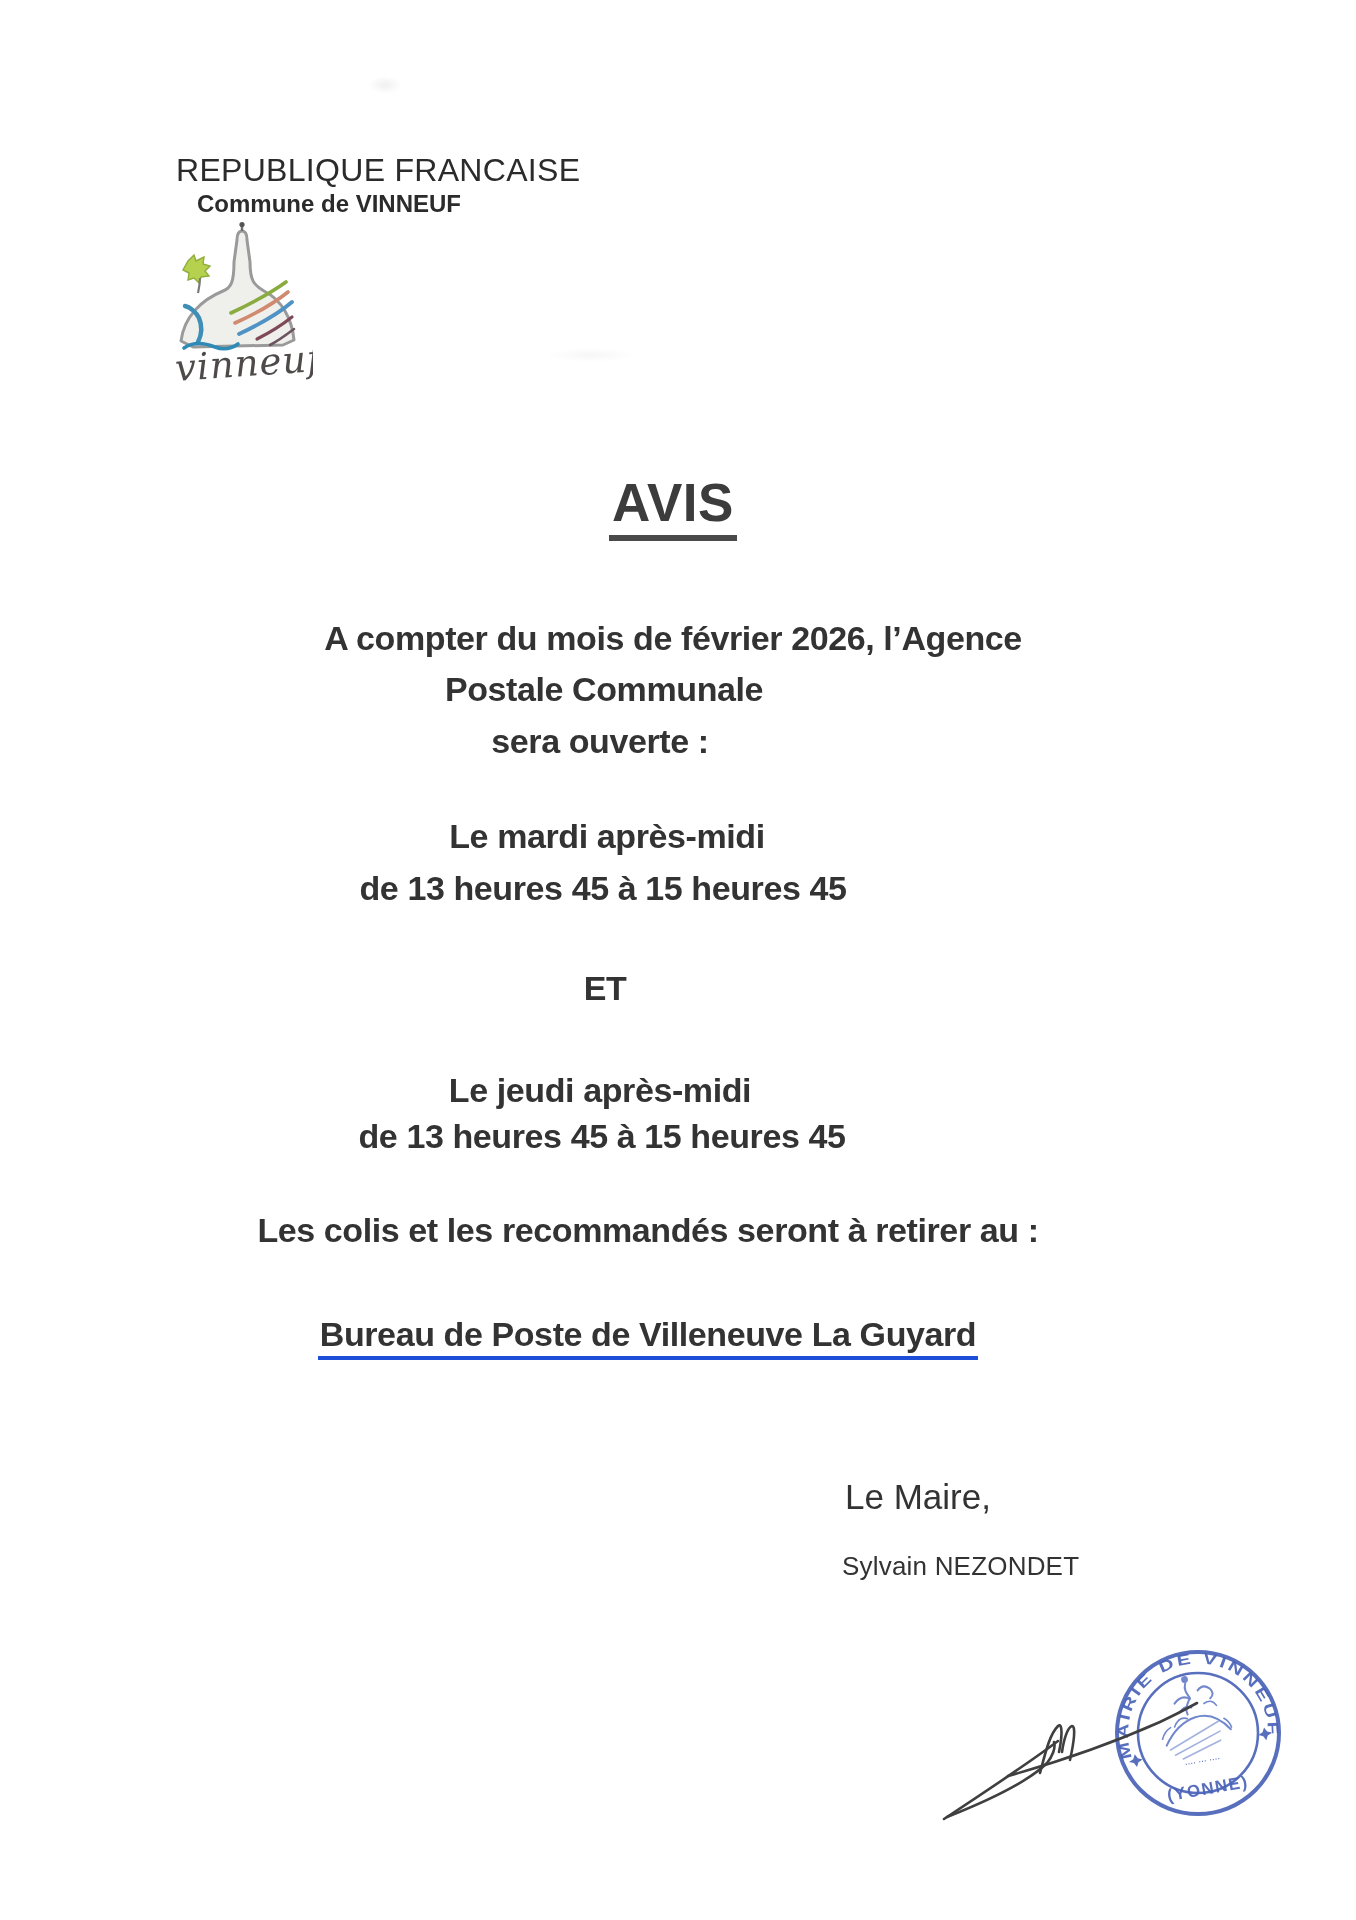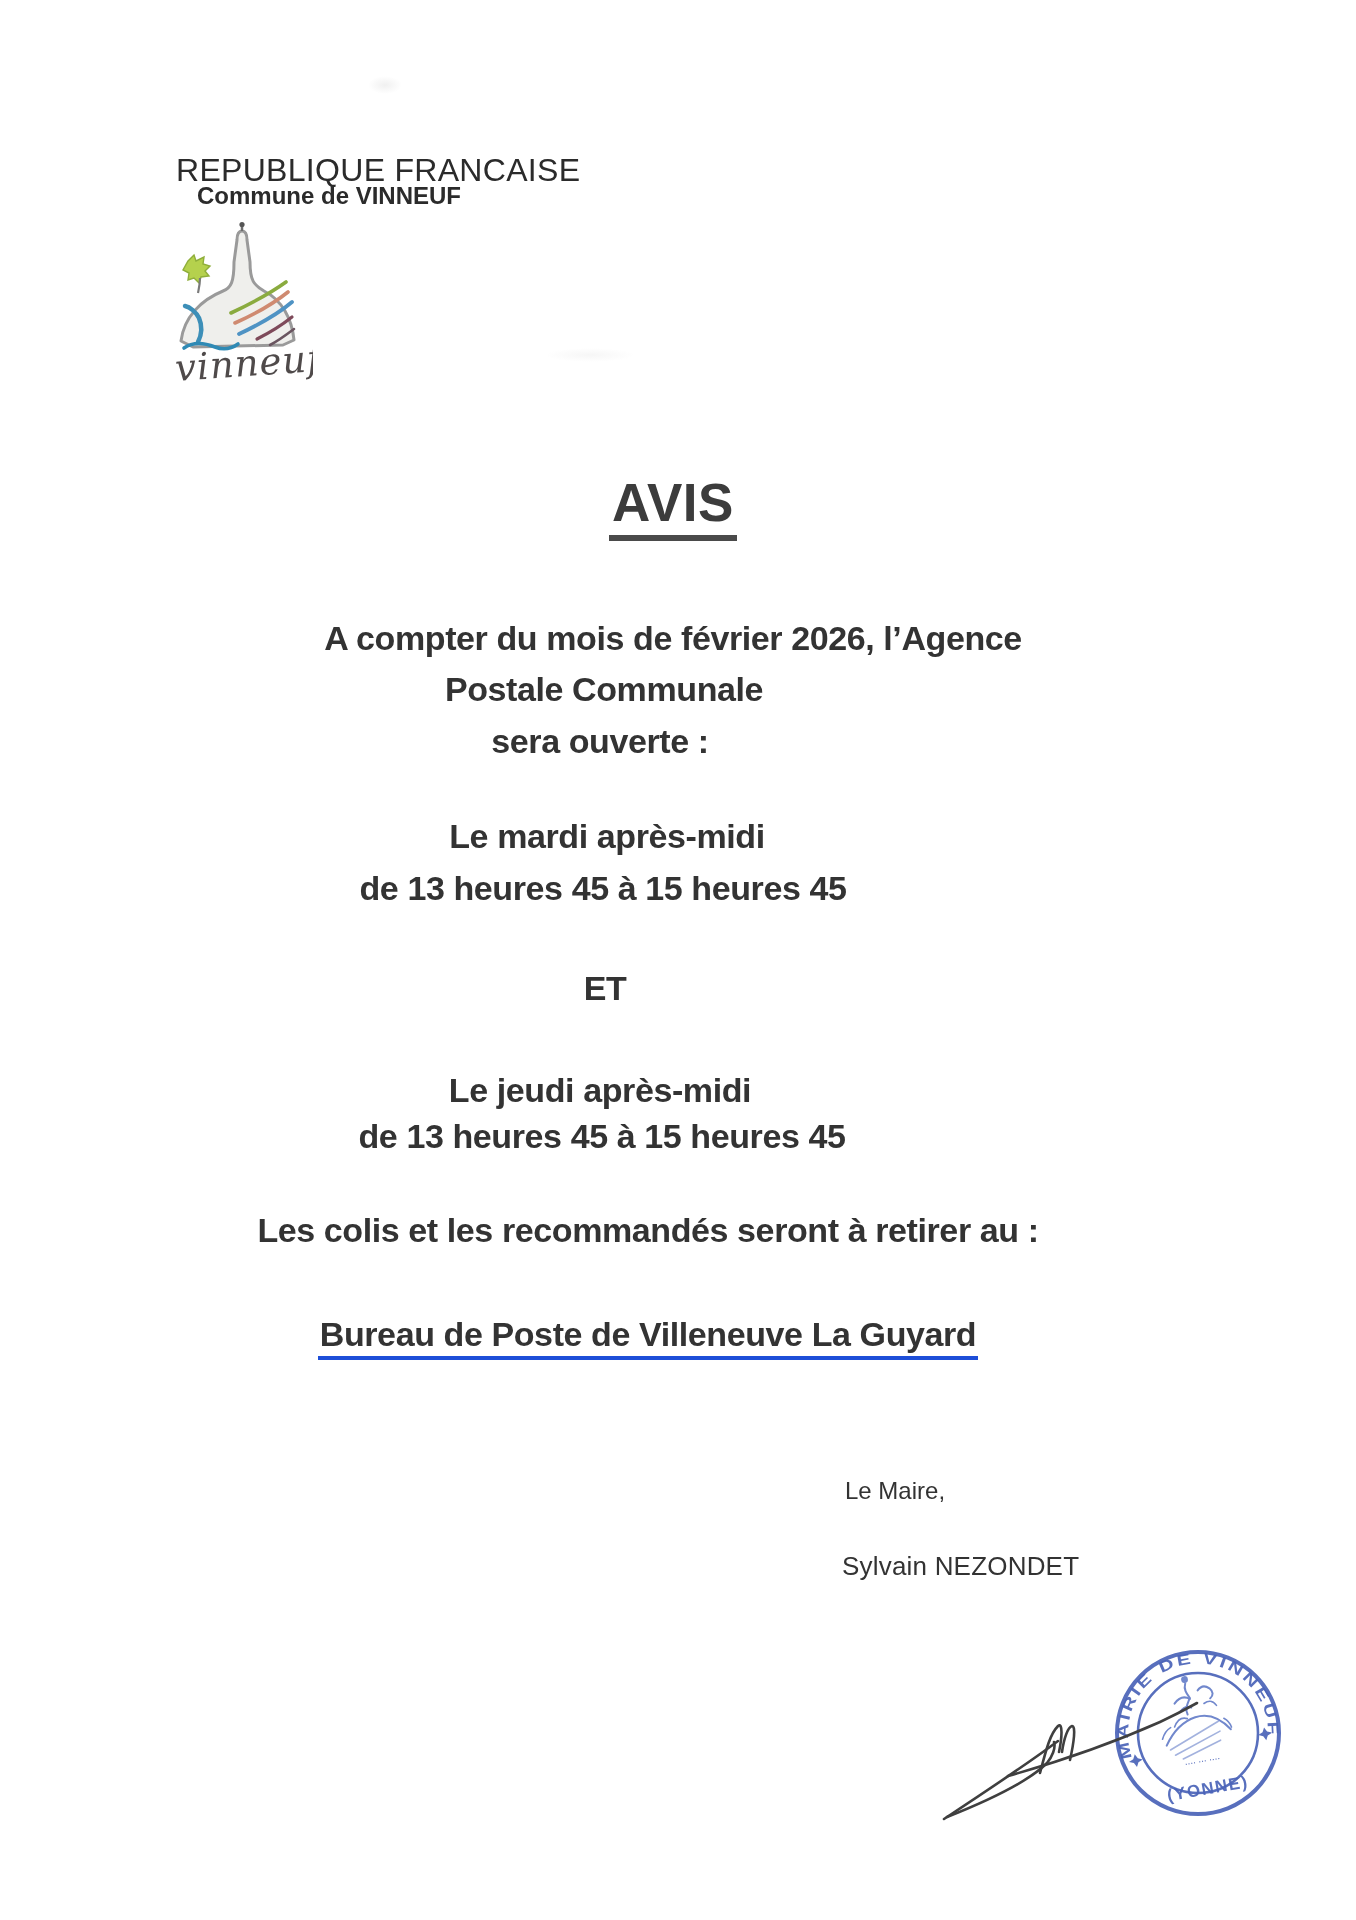--- a/index.html
+++ b/index.html
@@ -3,39 +3,39 @@
 <meta charset="utf-8">
 <style>
   html,body{margin:0;padding:0;}
   body{
     width:1356px;height:1920px;position:relative;background:#ffffff;
     font-family:"Liberation Sans",sans-serif;color:#2f2f2f;overflow:hidden;
   }
   .abs{position:absolute;}
   
   .hdr1{left:176px;top:152px;font-size:32px;font-weight:400;color:#2b2b2b;letter-spacing:0.3px;}
-  .hdr2{left:197px;top:182px;font-size:24px;font-weight:700;color:#2b2b2b;}
+  .hdr2{left:197px;top:190px;font-size:24px;font-weight:700;color:#2b2b2b;}
   
   .cline{position:absolute;left:0;width:1356px;text-align:center;font-weight:700;
          color:#333333;font-size:34px;line-height:40px;letter-spacing:-0.4px;white-space:nowrap;}
   .title{top:474px;font-size:53px;line-height:58px;color:#3c3c3c;transform:translateX(-5px);letter-spacing:0.5px;}
   .title .ul{border-bottom:6px solid #4a4a4a;padding:0 3px 3px 3px;margin-top:39px;}
   .l-intro0{top:618px;transform:translateX(-5px);}
   .l-intro1{top:669px;transform:translateX(-74px);}
   .l-intro2{top:721px;transform:translateX(-78px);}
   .l-tue0{top:816px;transform:translateX(-71px);}
   .l-tue1{top:868px;transform:translateX(-75px);}
   .l-et{top:968px;transform:translateX(-73px);}
   .l-thu0{top:1070px;transform:translateX(-78px);}
   .l-thu1{top:1116px;transform:translateX(-76px);}
   .l-colis{top:1210px;transform:translateX(-30px);}
   .l-bureau{top:1314px;transform:translateX(-30px);}
   .l-bureau .ul2{border-bottom:4px solid #1d4ed8;padding:0 2px 3px 2px;}
   
-  .maire{left:845px;top:1477px;font-size:24px;color:#333333;}
+  .maire{left:845px;top:1477px;font-size:35px;color:#333333;}
   .nom{left:842px;top:1551px;font-size:26px;color:#333333;letter-spacing:0.2px;}
   .smudge{position:absolute;background:radial-gradient(ellipse at center,rgba(110,110,110,0.10),rgba(110,110,110,0) 70%);border-radius:50%;}
 </style>
 </head>
 <body>
 
 <div class="smudge" style="left:368px;top:76px;width:34px;height:18px;"></div>
 <div class="smudge" style="left:545px;top:348px;width:90px;height:14px;opacity:.6;"></div>
 
 <div class="abs hdr1">REPUBLIQUE FRANCAISE</div>

